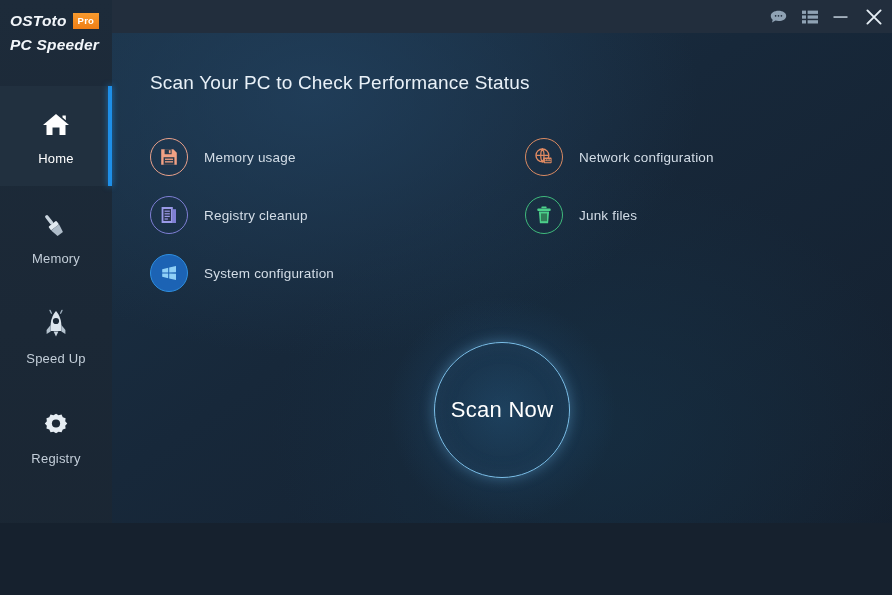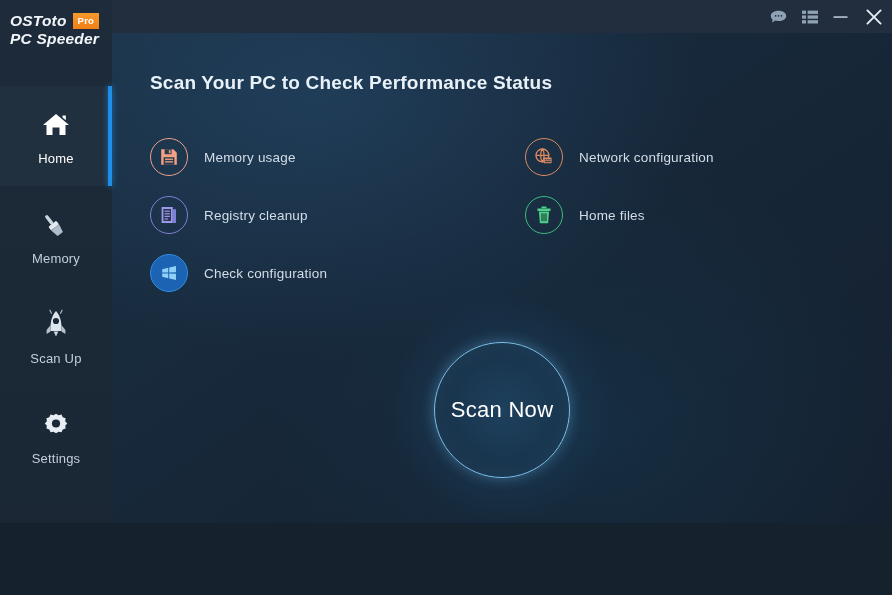--- a/index.html
+++ b/index.html
@@ -48,20 +48,21 @@
     color:#fff;
     font-size:9.5px;
     font-style:normal;
     font-weight:bold;
     line-height:1;
     padding:3px 5px 3px 5px;
     border-radius:0;
     letter-spacing:.2px;
   }
   .logo-line2 {
+    margin-top:6px;
     font-size:15.5px;
     font-style:italic;
     font-weight:600;
     color:#f2f6fa;
     letter-spacing:.2px;
   }
 
   .nav-item {
     position:relative;
     height:100px;
@@ -129,21 +130,21 @@
   }
   .win-btn.close { width:36px; }
   .win-btn svg { display:block; }
 
   .page-title {
     position:absolute;
     left:38px; top:72px;
     font-size:19px;
     color:#e9f1f8;
     letter-spacing:.2px;
-    font-weight:700;
+    font-weight:400;
   }
 
   
   .features {
     position:absolute;
     left:38px; top:128px;
     width:700px;
     display:grid;
     grid-template-columns:375px 1fr;
     grid-auto-rows:58px;
@@ -241,32 +242,32 @@
       <span class="nav-icon">
         <svg viewBox="0 0 34 34" fill="none">
           <path d="M17 4 C21 8.5 22.4 14 22.4 19.5 L22.4 24 L11.6 24 L11.6 19.5 C11.6 14 13 8.5 17 4 Z" fill="#dce5ed"></path>
           <circle cx="17" cy="14" r="3.1" fill="#1b2836"></circle>
           <path d="M11.6 18 L7.6 23 L7.6 27 L11.6 24.5 Z" fill="#b4c2ce"></path>
           <path d="M22.4 18 L26.4 23 L26.4 27 L22.4 24.5 Z" fill="#b4c2ce"></path>
           <path d="M14.6 24.5 L19.4 24.5 L17 29.5 Z" fill="#c9d4de"></path>
           <path d="M12.4 6.2 L11 3.4 M21.6 6.2 L23 3.4" stroke="#9fb0bf" stroke-width="1.3" stroke-linecap="round"></path>
         </svg>
       </span>
-      <span class="nav-label">Scan Up</span>
+      <span class="nav-label">Speed Up</span>
     </div>
 
 
     <div class="nav-item">
       <span class="nav-icon">
         <svg viewBox="0 0 34 34" fill="none">
           <path d="M17 4.5 L19.5 6 L22.4 5.3 L23.6 8 L26.4 9 L26 11.9 L28 14 L26 16.2 L26.4 19 L23.6 20 L22.4 22.7 L19.5 22 L17 23.5 L14.5 22 L11.6 22.7 L10.4 20 L7.6 19 L8 16.2 L6 14 L8 11.9 L7.6 9 L10.4 8 L11.6 5.3 L14.5 6 Z" fill="#e6edf3" transform="translate(0,2.5) scale(1.02) translate(-0.3,-0.3)"></path>
           <circle cx="17" cy="16.5" r="4.1" fill="#1b2836"></circle>
         </svg>
       </span>
-      <span class="nav-label">Settings</span>
+      <span class="nav-label">Registry</span>
     </div>
   </div>
 
   <div id="main">
 
     <div id="titlebar">
 
       <div class="win-btns">
 
         <div class="win-btn">
@@ -361,33 +362,33 @@
 
       <div class="feature">
         <span class="feature-icon" style="border:1.4px solid #3fba7c;">
           <svg width="20" height="20" viewBox="0 0 20 20" fill="none">
             <rect x="7.4" y="1.6" width="5.2" height="1.7" rx="0.6" fill="#4cd08a"></rect>
             <rect x="3.4" y="3.6" width="13.2" height="2.3" rx="0.7" fill="#4cd08a"></rect>
             <path d="M4.9 6.5 H15.1 L14.1 18.2 H5.9 Z" fill="#4cd08a"></path>
             <path d="M8.0 8.8 V15.8 M12.0 8.8 V15.8 M10.0 8.8 V15.8" stroke="#1d3b30" stroke-width="1.1" stroke-linecap="round"></path>
           </svg>
         </span>
-        <span class="feature-label">Home files</span>
+        <span class="feature-label">Junk files</span>
       </div>
 
       <div class="feature">
         <span class="feature-icon" style="border:1.4px solid #2f8fe0;background:#1c63b4;">
           <svg width="20" height="20" viewBox="0 0 20 20" fill="none">
             <path d="M3.2 6.3 L9.2 4.8 L9.2 9.4 L3.2 9.6 Z" fill="#8fd0f7"></path>
             <path d="M10.2 4.5 L17.0 2.9 L17.0 9.3 L10.2 9.4 Z" fill="#8fd0f7"></path>
             <path d="M3.2 10.4 L9.2 10.6 L9.2 15.2 L3.2 13.7 Z" fill="#8fd0f7"></path>
             <path d="M10.2 10.6 L17.0 10.7 L17.0 17.1 L10.2 15.5 Z" fill="#8fd0f7"></path>
           </svg>
         </span>
-        <span class="feature-label">Check configuration</span>
+        <span class="feature-label">System configuration</span>
       </div>
     </div>
 
     <div class="scan-wrap">
       <div class="scan-glow"></div>
       <button class="scan-btn">Scan Now</button>
     </div>
 
   </div>
 </div>

